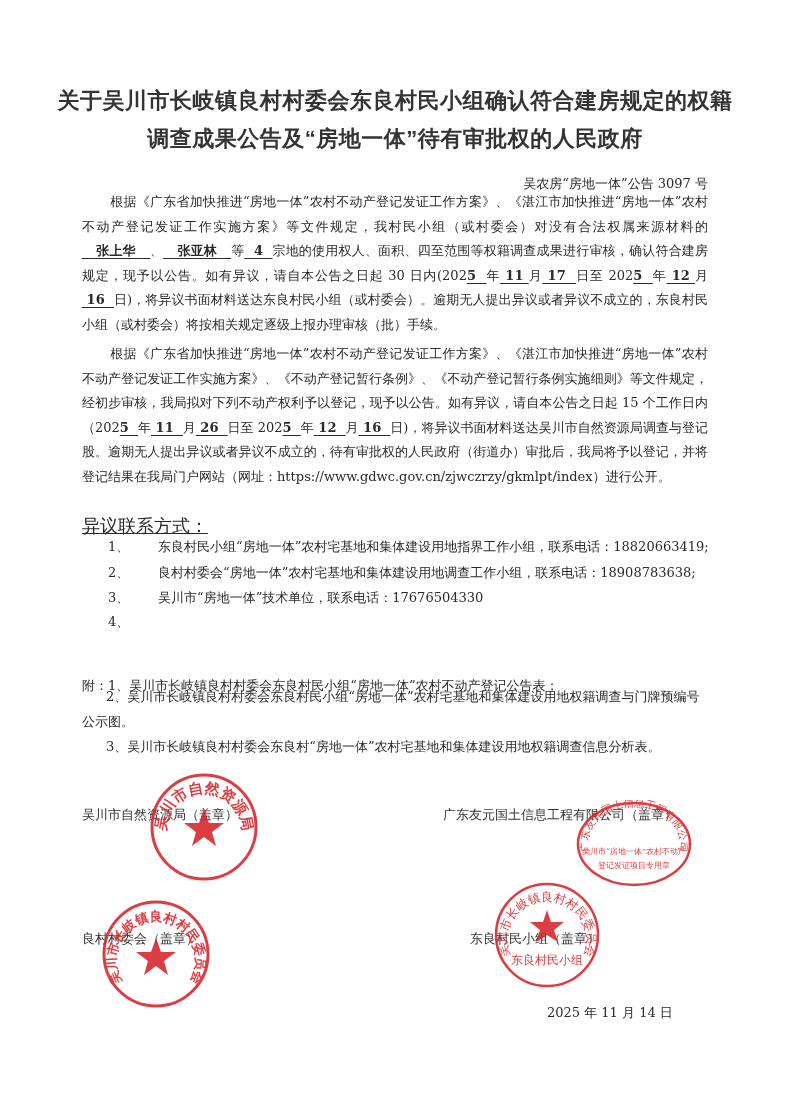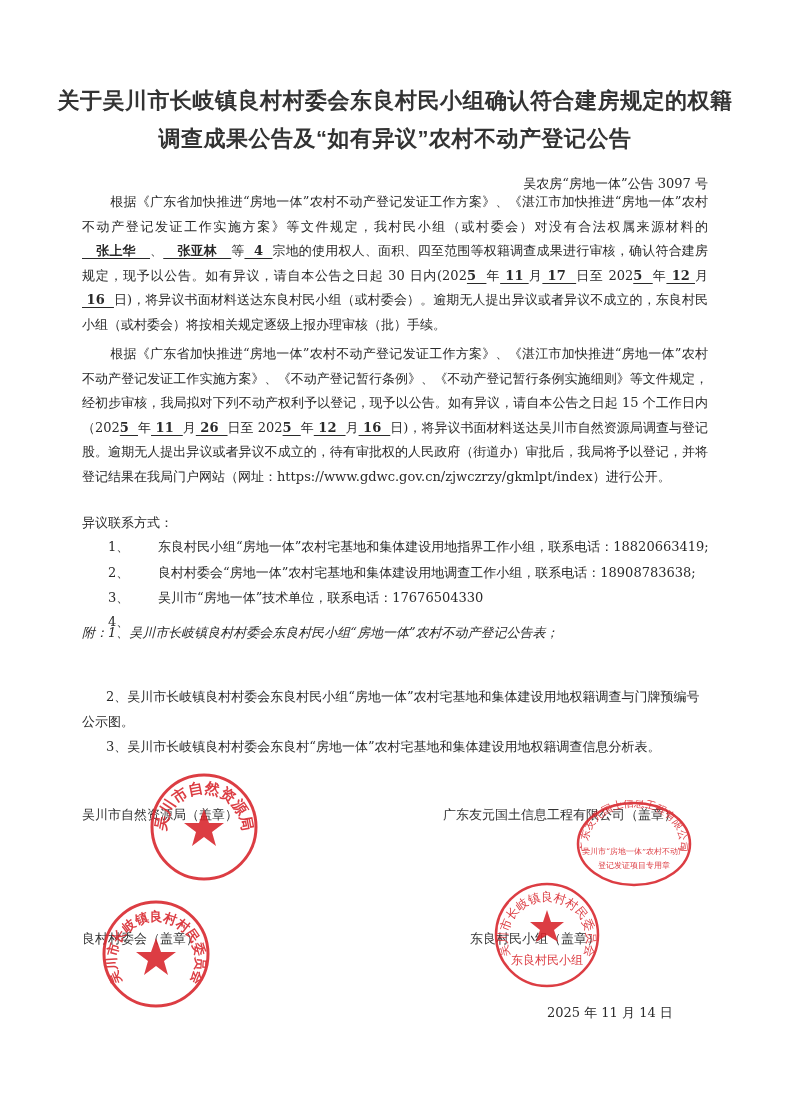--- a/index.html
+++ b/index.html
@@ -11,46 +11,46 @@
       font-size: 22px; color: #333; letter-spacing: 0.5px; }
     .title.l1 { top: 86px; }
     .title.l2 { top: 124px; }
     .docno { position: absolute; right: 82px; top: 175px; font-size: 13px; }
     .para { position: absolute; left: 82px; width: 626px; font-size: 13px; line-height: 24.5px;
       text-align: justify; }
     .para .ind { display: inline-block; width: 28px; }
     .u { text-decoration: underline; text-underline-offset: 3px; white-space: pre; font-weight: bold; }
     .p1 { top: 190px; }
     .p2 { top: 342px; }
-    .contact-head { position: absolute; left: 82px; top: 514px; font-size: 13px; }
+    .contact-head { position: absolute; left: 82px; top: 514px; font-size: 18px; text-decoration: underline; }
     .contact { position: absolute; left: 108px; font-size: 13px; display: flex; }
     .contact .num { width: 50px; }
     .c1 { top: 538px; } .c2 { top: 564px; } .c3 { top: 589px; } .c4 { top: 613px; }
     .att { position: absolute; left: 82px; width: 626px; font-size: 13px; line-height: 25px; }
-    .a1 { top: 620px; font-style: italic; }
+    .a1 { top: 673px; }
     .a2 { top: 684px; }
     .a3 { top: 734px; }
     .att .ind { display: inline-block; width: 24px; }
     .sig { position: absolute; font-family: "DejaVu Sans", "Liberation Sans", sans-serif;
       font-size: 13px; color: #333; }
     .s1 { left: 82px; top: 806px; }
     .s2 { left: 443px; top: 806px; }
     .s3 { left: 82px; top: 930px; }
     .s4 { left: 470px; top: 930px; }
     .date { position: absolute; left: 547px; top: 1004px; font-size: 13px; }
     .seal { position: absolute; pointer-events: none; opacity: 0.88; }
     .seal svg { display: block; }
   </style>
 </head>
 <body>
 
 <div class="page">
 
   <div class="title l1">关于吴川市长岐镇良村村委会东良村民小组确认符合建房规定的权籍</div>
-  <div class="title l2">调查成果公告及“如有异议”农村不动产登记公告</div>
+  <div class="title l2">调查成果公告及“房地一体”待有审批权的人民政府</div>
 
   <div class="docno">吴农房“房地一体”公告 3097 号</div>
 
   <div class="para p1"><span class="ind"></span><span>根据《广东省加快推进“房地一体”农村不动产登记发证工作方案》、《湛江市加快推进“房地一体”农村不动产登记发证工作实施方案》等文件规定，我村民小组（或村委会）对没有合法权属来源材料的</span><span class="u">   张上华   </span><span>、</span><span class="u">   张亚林   </span><span>等</span><span class="u">  4  </span><span>宗地的使用权人、面积、四至范围等权籍调查成果进行审核，确认符合建房规定，现予以公告。如有异议，请自本公告之日起 30 日内(202</span><span class="u">5  </span><span>年</span><span class="u"> 11 </span><span>月</span><span class="u"> 17  </span><span>日至 202</span><span class="u">5  </span><span>年</span><span class="u"> 12 </span><span>月</span><span class="u"> 16  </span><span>日)，将异议书面材料送达东良村民小组（或村委会）。逾期无人提出异议或者异议不成立的，东良村民小组（或村委会）将按相关规定逐级上报办理审核（批）手续。</span></div>
 
   <div class="para p2"><span class="ind"></span><span>根据《广东省加快推进“房地一体”农村不动产登记发证工作方案》、《湛江市加快推进“房地一体”农村不动产登记发证工作实施方案》、《不动产登记暂行条例》、《不动产登记暂行条例实施细则》等文件规定，经初步审核，我局拟对下列不动产权利予以登记，现予以公告。如有异议，请自本公告之日起 15 个工作日内（202</span><span class="u">5  </span><span>年</span><span class="u"> 11  </span><span>月</span><span class="u"> 26  </span><span>日至 202</span><span class="u">5  </span><span>年</span><span class="u"> 12  </span><span>月</span><span class="u"> 16  </span><span>日)，将异议书面材料送达吴川市自然资源局调查与登记股。逾期无人提出异议或者异议不成立的，待有审批权的人民政府（街道办）审批后，我局将予以登记，并将登记结果在我局门户网站（网址：https://www.gdwc.gov.cn/zjwczrzy/gkmlpt/index）进行公开。</span></div>
 
   <div class="contact-head">异议联系方式：</div>
   <div class="contact c1">
       <span class="num">1、</span>

